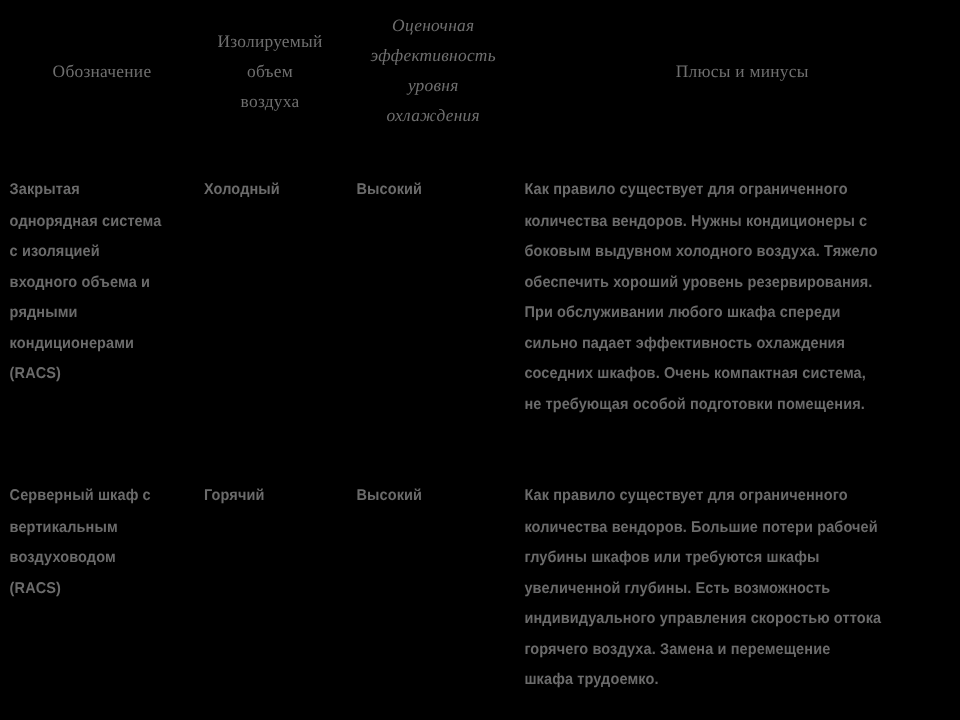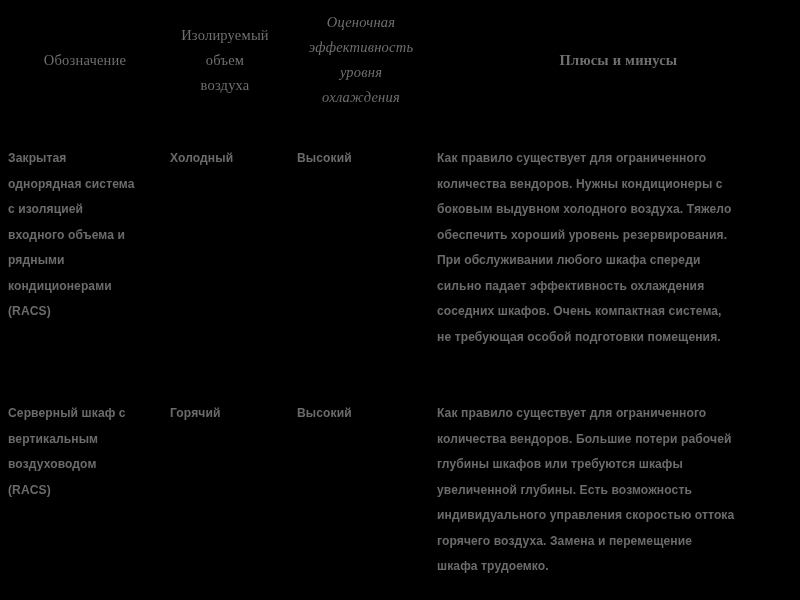--- a/index.html
+++ b/index.html
@@ -39,21 +39,21 @@
     font-family: "Liberation Serif", "DejaVu Serif", serif;
     font-size: 14.5px;
     line-height: 25px;
     text-align: center;
     letter-spacing: 0.2px;
     white-space: pre-line;
   }
   .head-c1 { left: 0px;   top: 48px;  width: 170px; }
   .head-c2 { left: 160px; top: 23px;  width: 130px; }
   .head-c3 { left: 287px; top: 10px;  width: 148px; font-style: italic; }
-  .head-c4 { left: 437px; top: 48px;  width: 363px; font-weight: bold; }
+  .head-c4 { left: 437px; top: 48px;  width: 363px; }
 
   
   .row {
     position: absolute;
     left: 0;
     width: 800px;
   }
   .row-1 { top: 145px; }
   .row-2 { top: 400px; }
 

